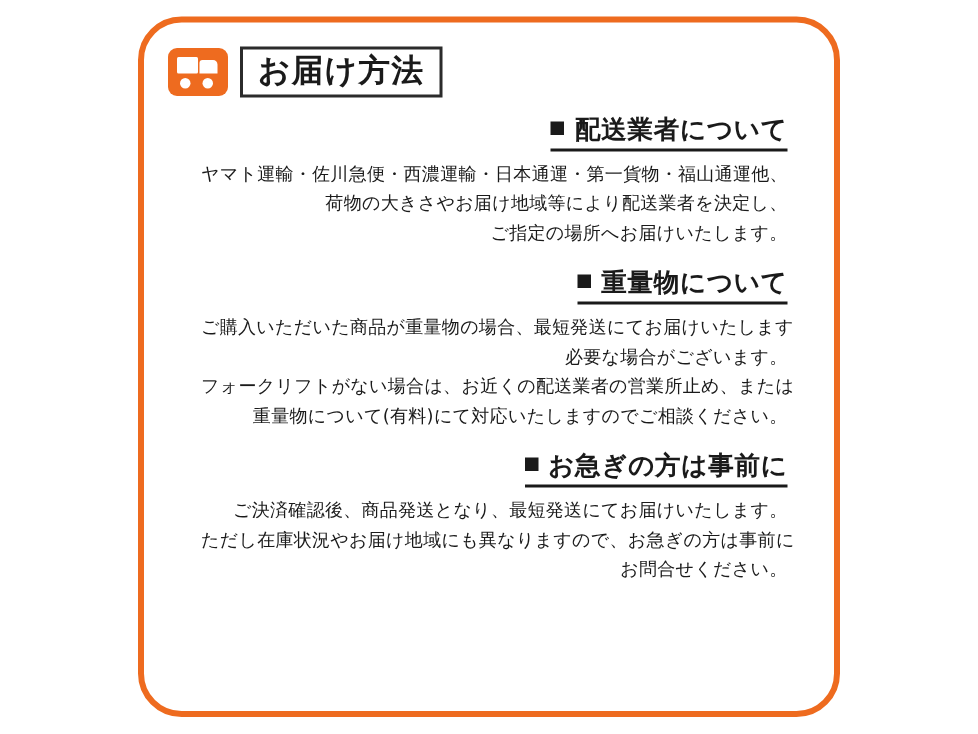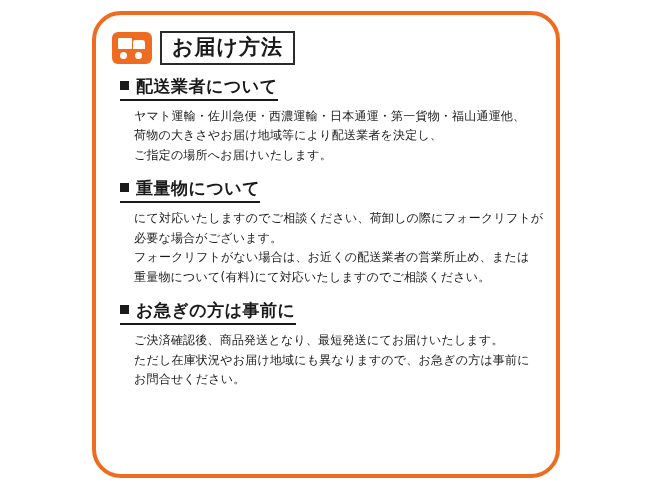--- a/index.html
+++ b/index.html
@@ -85,20 +85,21 @@
     letter-spacing: 1px;
     color: #1a1a1a;
     line-height: 1.25;
   }
 
   .body-area {
     position: absolute;
     left: 24px;
     top: 60px;
     right: 31px;
+    text-align: right;
   }
 
   .section {
     margin-bottom: 12px;
   }
   .section-heading {
     font-size: 17px;
     font-weight: bold;
     color: #1a1a1a;
     border-bottom: 2px solid #1a1a1a;
@@ -153,21 +154,21 @@
           <div class="line">荷物の大きさやお届け地域等により配送業者を決定し、</div>
           <div class="line">ご指定の場所へお届けいたします。</div>
         </div>
       </div>
 
       <div class="section">
         <div class="section-heading">
           <span class="sq"></span><span>重量物について</span>
         </div>
         <div class="lines">
-          <div class="line">にて対応いたしますのでご相談ください、荷卸しの際にフォークリフトが</div>
+          <div class="line">ご購入いただいた商品が重量物の場合、最短発送にてお届けいたします</div>
           <div class="line">必要な場合がございます。</div>
           <div class="line">フォークリフトがない場合は、お近くの配送業者の営業所止め、または</div>
           <div class="line">重量物について(有料)にて対応いたしますのでご相談ください。</div>
         </div>
       </div>
 
       <div class="section">
         <div class="section-heading">
           <span class="sq"></span><span>お急ぎの方は事前に</span>
         </div>

